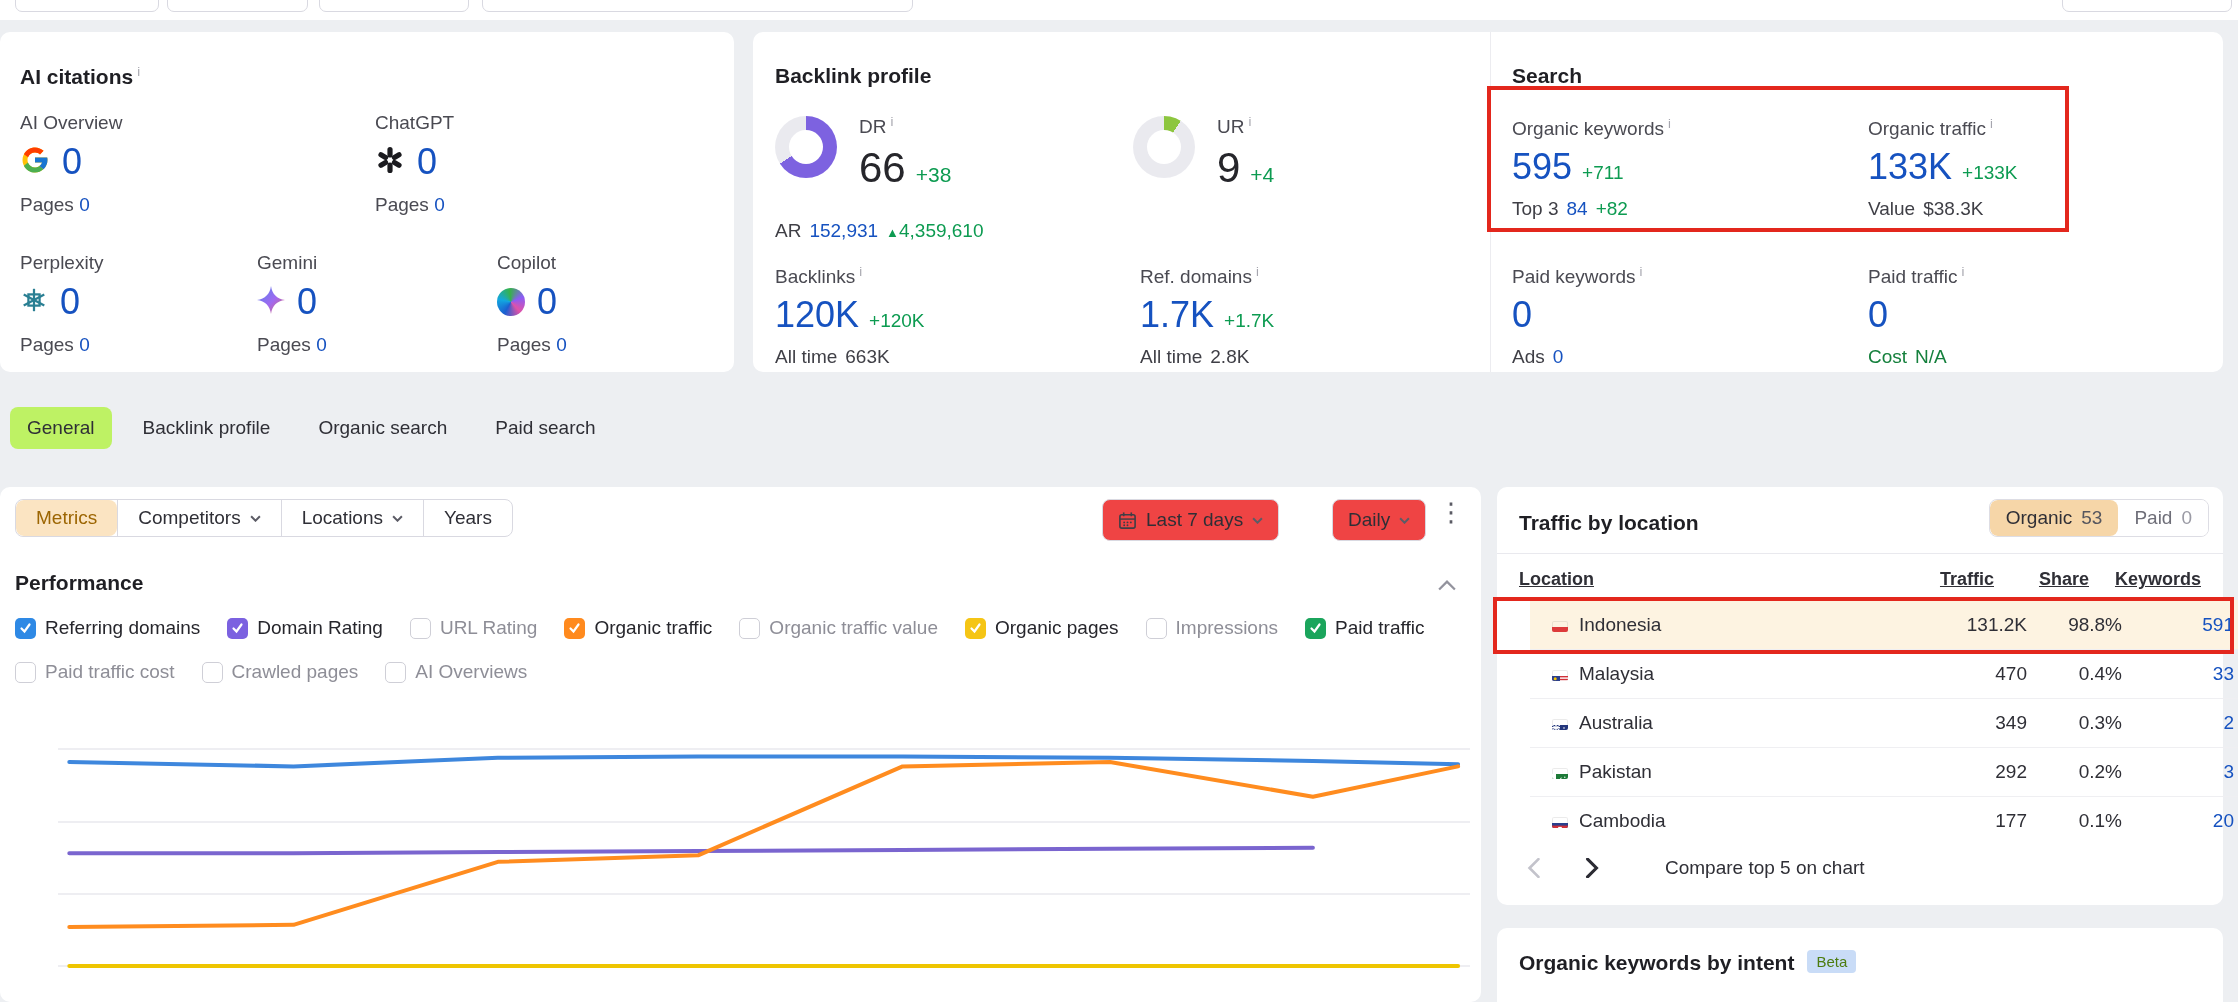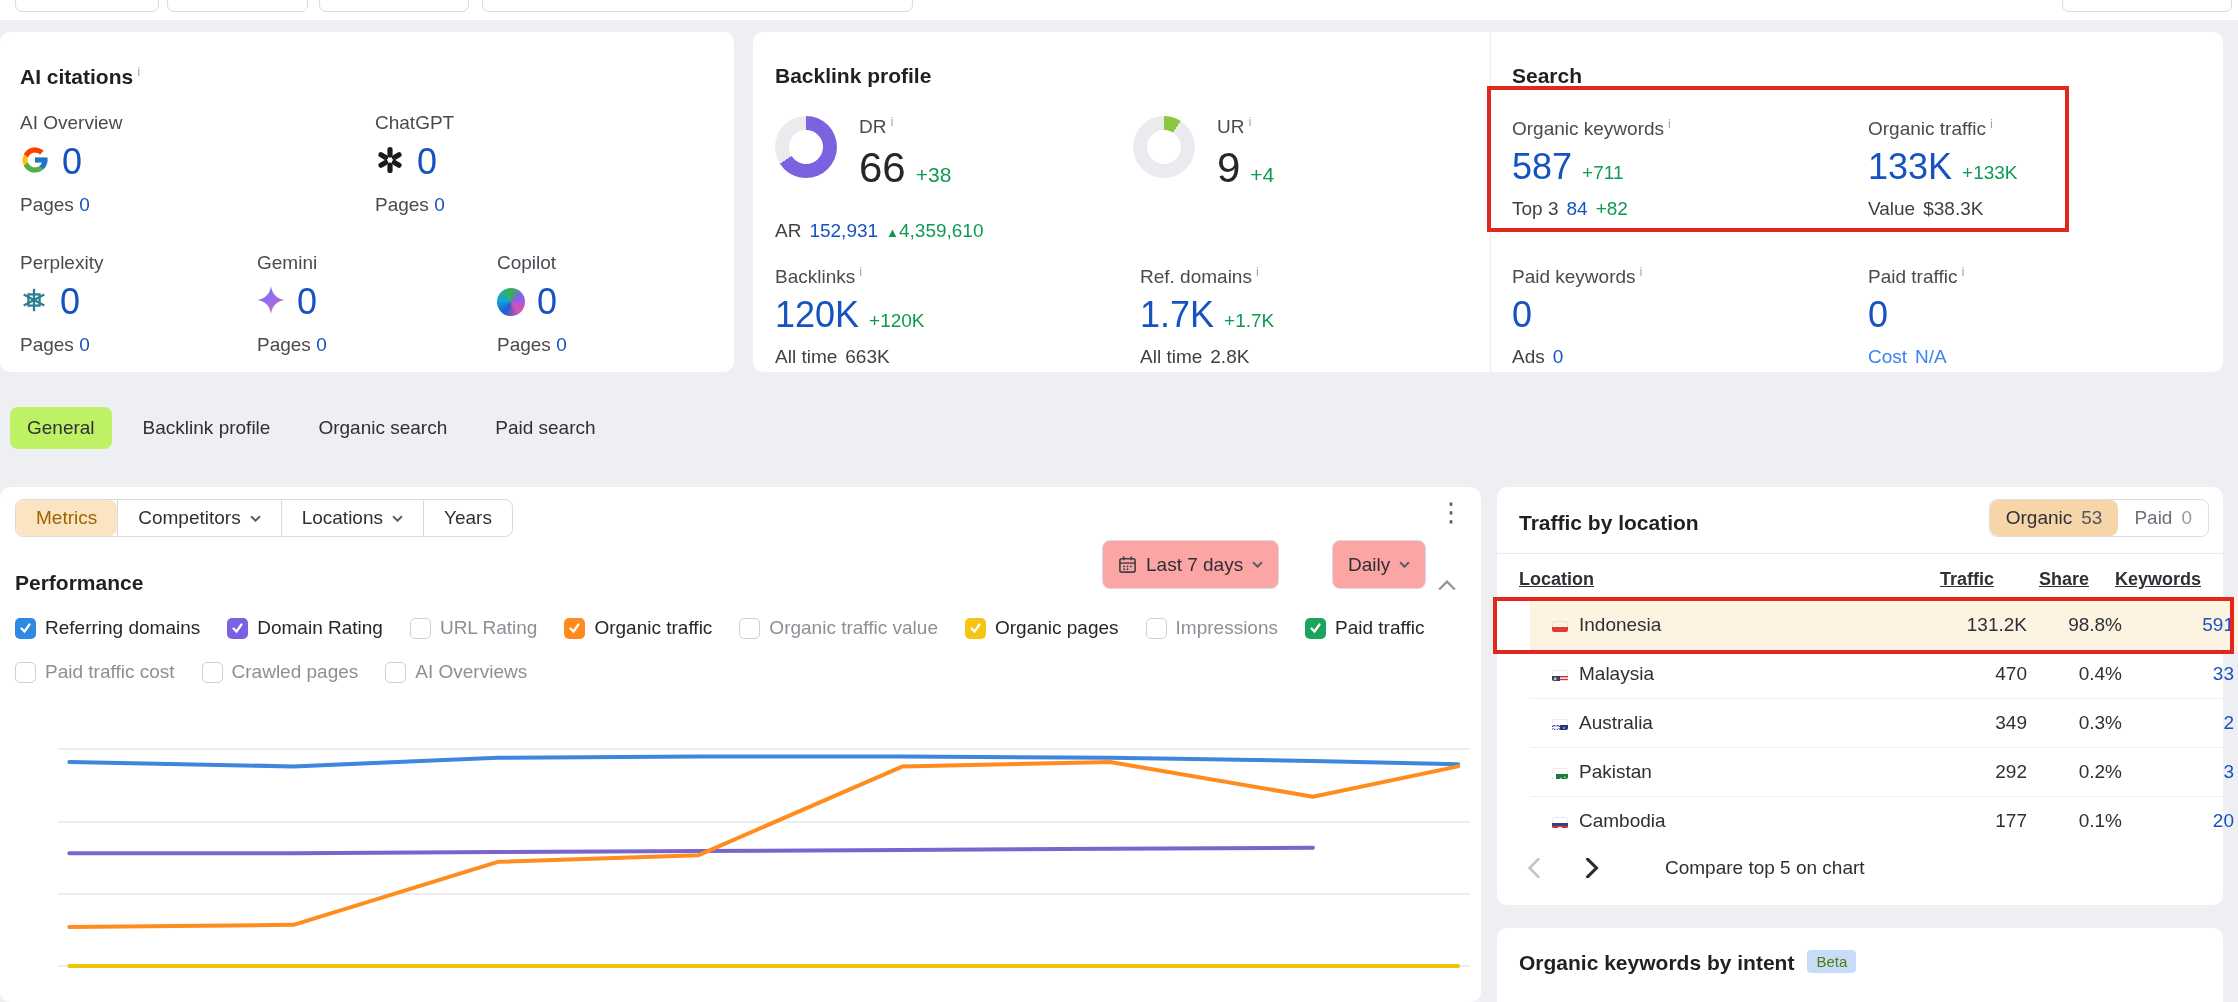--- a/index.html
+++ b/index.html
@@ -23,39 +23,39 @@
   .num-blue { font-size:36px; color:#1652c0; }
   .ai-pages { font-size:19px; color:#4a4a52; margin-top:14px; }
   .link-blue { color:#1652c0; text-decoration:none; cursor:pointer; }
 
   
   .metric { position:absolute; }
   .m-label { font-size:19px; color:#4a4a52; }
   .m-value { margin-top:6px; display:flex; align-items:baseline; gap:10px; }
   .m-sub { margin-top:10px; font-size:19px; color:#3f3f46; display:flex; gap:8px; align-items:baseline; }
   .delta { font-size:19px; color:#0d9b51; }
-  .muted { color:#3b82f6; }
+  .muted { color:#15803d; }
 
   .donut { position:absolute; width:62px; height:62px; border-radius:50%; background:#eaeaef; }
   .donut .hole { position:absolute; left:14px; top:14px; width:34px; height:34px; border-radius:50%; background:#fff; }
   .big-dark { font-size:42px; color:#26262b; }
   .divider-v { position:absolute; top:0; bottom:0; width:1px; background:#ececf0; }
 
   
   .tabs { position:absolute; left:10px; top:407px; display:flex; gap:14px; align-items:center; }
   .tab { font-size:19px; color:#2f2f36; padding:10px 17px; border-radius:8px; cursor:pointer; }
   .tab.active { background:#bef264; }
 
   
   .segctl { position:absolute; display:flex; height:38px; border:1px solid #d9d9e1; border-radius:8px; background:#fff; overflow:hidden; }
   .seg { display:flex; align-items:center; gap:9px; padding:0 20px; font-size:19px; color:#2f2f36; border-left:1px solid #d9d9e1; cursor:pointer; white-space:nowrap; }
   .seg:first-child { border-left:none; }
   .seg.active { background:#fbe4c2; color:#9c6502; border-radius:8px; }
 
-  .btn { position:absolute; display:flex; align-items:center; gap:9px; height:49px; padding:0 15px; border:1px solid #d9d9e1; border-radius:8px; background:#fca5a5; font-size:19px; color:#2f2f36; cursor:pointer; white-space:nowrap;margin-top:41px; }
+  .btn { position:absolute; display:flex; align-items:center; gap:9px; height:42px; padding:0 15px; border:1px solid #d9d9e1; border-radius:8px; background:#ef4444; font-size:19px; color:#2f2f36; cursor:pointer; white-space:nowrap; }
   .kebab { position:absolute; font-size:26px; color:#5b5b64; line-height:22px; cursor:pointer; }
 
   
   .cbrow { position:absolute; display:flex; gap:27px; align-items:center; }
   .cb { display:flex; align-items:center; gap:9px; cursor:pointer; }
   .cb .box { width:21px; height:21px; border-radius:5px; background:#fff; border:1.5px solid #cfcfd7; display:flex; align-items:center; justify-content:center; }
   .cb.on .box { border:none; }
   .cb .lbl { font-size:19px; color:#26262c; }
   .cb.off .lbl { color:#8e8e97; }
 
@@ -237,21 +237,21 @@
           <span>All time</span>
           <span>2.8K</span>
         </div>
     </div>
 
     <div class="abs card-title" style="left:759px;top:32px;">Search</div>
 
     <div class="metric" style="left:759px;top:84px;">
       <div class="m-label"><span>Organic keywords</span><sup class="inf">i</sup></div>
       <div class="m-value">
-          <span class="num-blue link-blue">587</span>
+          <span class="num-blue link-blue">595</span>
           <span class="delta">+711</span>
         </div>
       <div class="m-sub">
           <span>Top 3</span>
           <span class="link-blue">84</span>
           <span class="delta">+82</span>
         </div>
     </div>
 
     <div class="metric" style="left:1115px;top:84px;">

